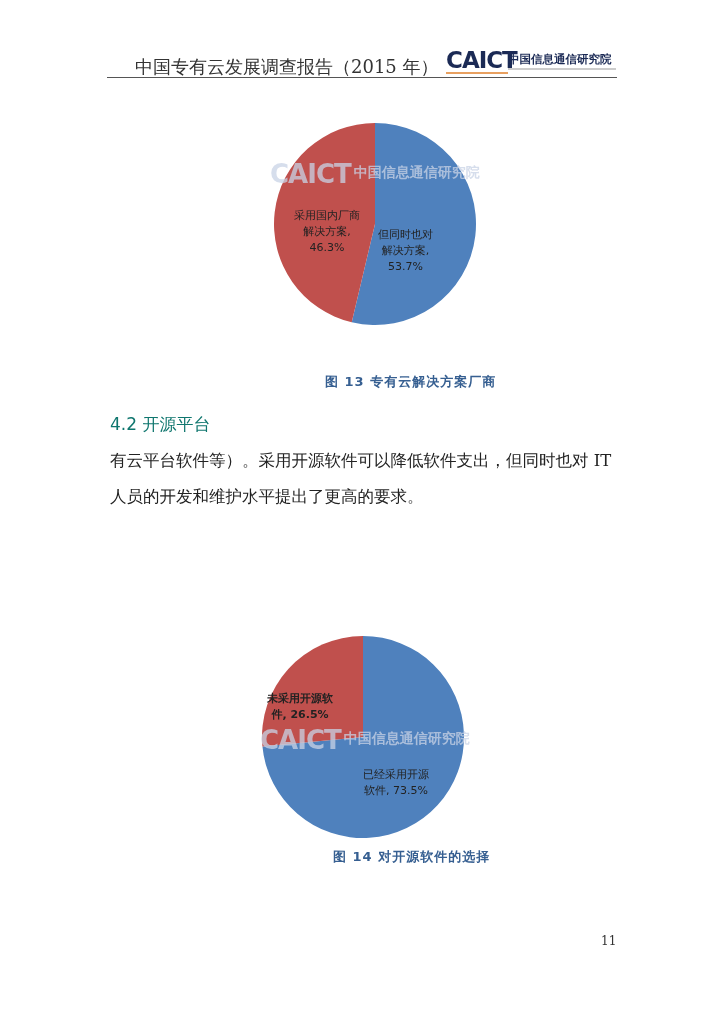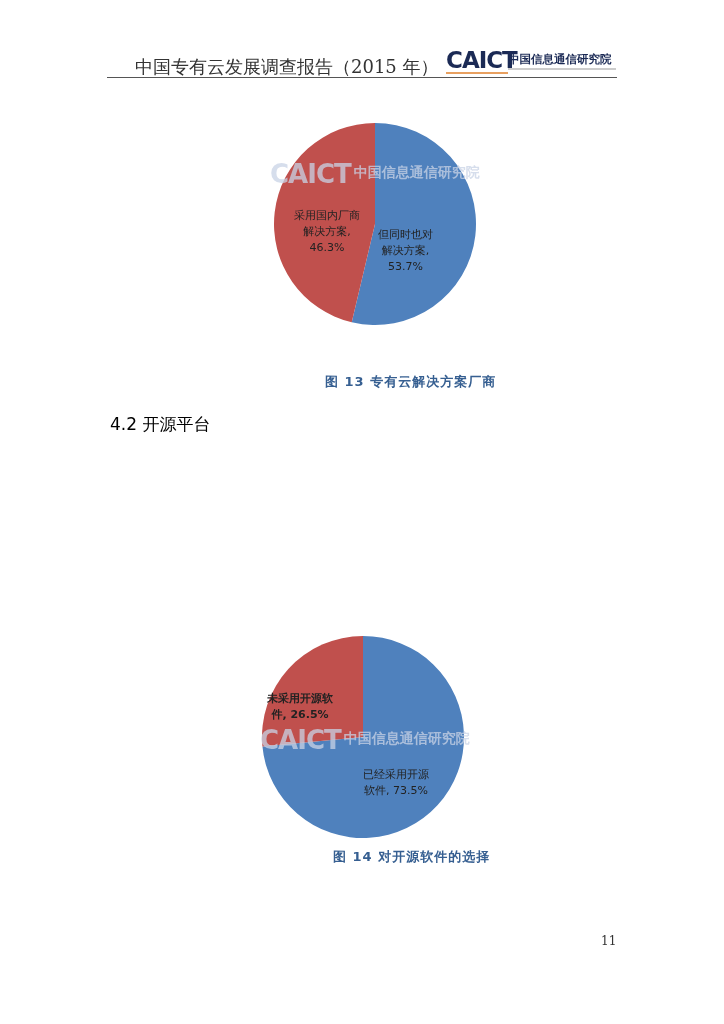--- a/index.html
+++ b/index.html
@@ -22,21 +22,21 @@
                  color:#222; text-align:center; line-height:16px; white-space:nowrap; }
   .watermark { position:absolute; white-space:nowrap; opacity:0.75; }
   .wm-caict { font-family:"DejaVu Sans", sans-serif; font-weight:bold; font-size:26px;
               color:#c9d3e6; letter-spacing:-1px; }
   .wm-cn { font-family:"DejaVu Sans", sans-serif; font-weight:bold; font-size:14px; color:#c9d3e6;
            vertical-align:6px; margin-left:3px; }
 
   .caption { position:absolute; font-family:"DejaVu Sans", sans-serif; font-weight:bold;
              font-size:13px; color:#365f91; letter-spacing:1px;padding-left:36px; }
   .section-heading { position:absolute; left:110px; top:413px; font-family:"DejaVu Sans", sans-serif;
-                     font-size:17px; color:#000000; }
+                     font-size:17px; color:#0f766e; }
   .para { position:absolute; left:110px; width:510px; font-size:16.5px; line-height:36px; color:#222; }
   .para-line { display:block; white-space:nowrap; }
   .bold { font-family:"DejaVu Sans", sans-serif; font-weight:bold; color:#111; }
   .page-number { position:absolute; left:601px; top:934px; font-size:12px; color:#333; }
 </style>
 </head>
 <body>
 
 <div class="header-title">中国专有云发展调查报告（2015 年）</div>
 <div class="logo">
@@ -64,20 +64,22 @@
   <div class="slice-label" style="left:106px; top:106px;">
     <span>但同时也对</span><br>
     <span>解决方案,</span><br>
     <span>53.7%</span>
   </div>
 </div>
 <div class="caption" style="left:289px; top:373px;">图 13 专有云解决方案厂商</div>
 
 <div class="section-heading">4.2 开源平台</div>
 <div class="para" style="top:443px;">
+  <span class="para-line">有云平台软件等）。采用开源软件可以降低软件支出，但同时也对 IT</span>
+  <span class="para-line">人员的开发和维护水平提出了更高的要求。</span>
 </div>
 
 <div class="chart" style="left:261px; top:635px; width:204px; height:204px;">
   <svg width="204" height="204" viewBox="-102 -102 204 204">
     <path id="p2-blue" fill="#4f81bd" d="M0,0 L0,-101 A101,101 0 1 1 -100.55175842491109,9.50493964516991 Z"></path>
     <path id="p2-red" fill="#c0504d" d="M0,0 L-100.55175842491109,9.50493964516991 A101,101 0 0 1 -2.4737865342776535e-14,-101 Z"></path>
   </svg>
   <div class="slice-label" style="left:6px; top:56px;font-weight:bold;">
     <span>未采用开源软</span><br>
     <span>件, 26.5%</span>

